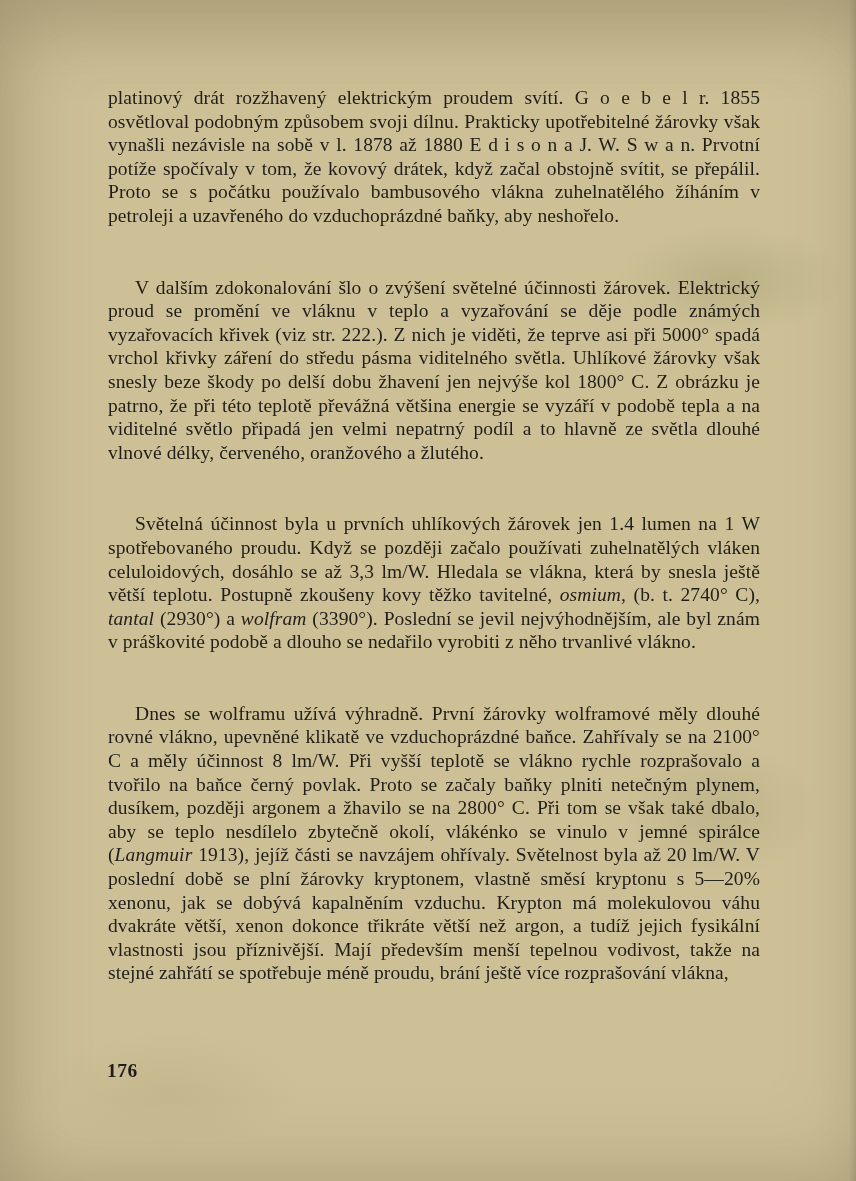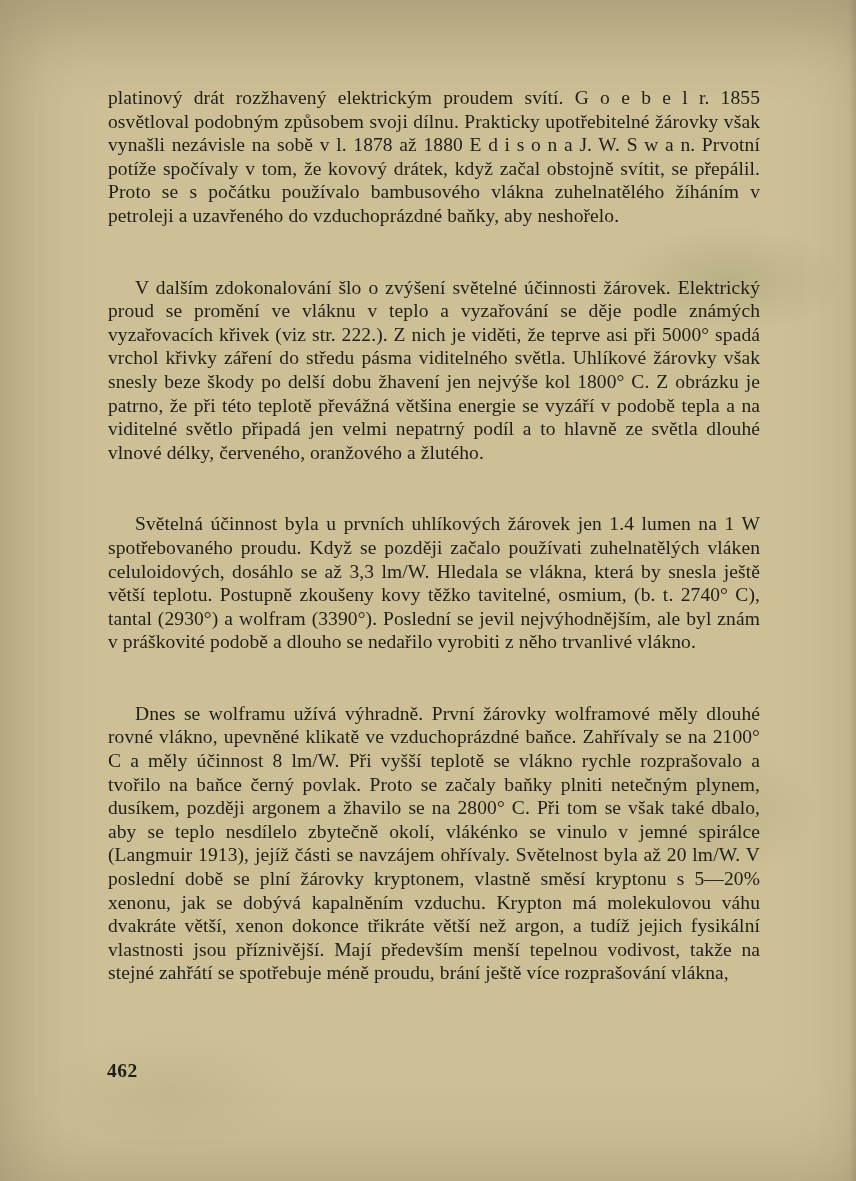--- a/index.html
+++ b/index.html
@@ -68,20 +68,21 @@
   }
   .text-block p {
     margin: 0;
     text-indent: 0;
   }
   .text-block p.indent {
     text-indent: 27px;
     margin-top: 48px;
   }
   .italic {
+    font-style: italic;
   }
   .page-number {
     position: absolute;
     left: 107px;
     top: 1060px;
     font-size: 19.5px;
     font-weight: bold;
     letter-spacing: 0.5px;
   }
 </style>
@@ -93,17 +94,17 @@
   <div class="stain stain-2"></div>
   <div class="stain stain-3"></div>
 
   <div class="text-block">
       <p><span>platinový drát rozžhavený elektrickým proudem svítí. G o e b e l r. 1855 osvětloval podobným způsobem svoji dílnu. Prakticky upotřebitelné žárovky však vynašli nezávisle na sobě v l. 1878 až 1880 E d i s o n a J. W. S w a n. Prvotní potíže spočívaly v tom, že kovový drátek, když začal obstojně svítit, se přepálil. Proto se s počátku používalo bambusového vlákna zuhelnatělého žíháním v petroleji a uzavřeného do vzduchoprázdné baňky, aby neshořelo.</span></p>
       <p class="indent"><span>V dalším zdokonalování šlo o zvýšení světelné účinnosti žárovek. Elektrický proud se promění ve vláknu v teplo a vyzařování se děje podle známých vyzařovacích křivek (viz str. 222.). Z nich je viděti, že teprve asi při 5000° spadá vrchol křivky záření do středu pásma viditelného světla. Uhlíkové žárovky však snesly beze škody po delší dobu žhavení jen nejvýše kol 1800° C. Z obrázku je patrno, že při této teplotě převážná většina energie se vyzáří v podobě tepla a na viditelné světlo připadá jen velmi nepatrný podíl a to hlavně ze světla dlouhé vlnové délky, červeného, oranžového a žlutého.</span></p>
       <p class="indent"><span>Světelná účinnost byla u prvních uhlíkových žárovek jen 1.4 lumen na 1 W spotřebovaného proudu. Když se později začalo používati zuhelnatělých vláken celuloidových, dosáhlo se až 3,3 lm/W. Hledala se vlákna, která by snesla ještě větší teplotu. Postupně zkoušeny kovy těžko tavitelné, </span><span class="italic">osmium</span><span>, (b. t. 2740° C), </span><span class="italic">tantal</span><span> (2930°) a </span><span class="italic">wolfram</span><span> (3390°). Poslední se jevil nejvýhodnějším, ale byl znám v práškovité podobě a dlouho se nedařilo vyrobiti z něho trvanlivé vlákno.</span></p>
       <p class="indent"><span>Dnes se wolframu užívá výhradně. První žárovky wolframové měly dlouhé rovné vlákno, upevněné klikatě ve vzduchoprázdné baňce. Zahřívaly se na 2100° C a měly účinnost 8 lm/W. Při vyšší teplotě se vlákno rychle rozprašovalo a tvořilo na baňce černý povlak. Proto se začaly baňky plniti netečným plynem, dusíkem, později argonem a žhavilo se na 2800° C. Při tom se však také dbalo, aby se teplo nesdílelo zbytečně okolí, vlákénko se vinulo v jemné spirálce (</span><span class="italic">Langmuir</span><span> 1913), jejíž části se navzájem ohřívaly. Světelnost byla až 20 lm/W. V poslední době se plní žárovky kryptonem, vlastně směsí kryptonu s 5—20% xenonu, jak se dobývá kapalněním vzduchu. Krypton má molekulovou váhu dvakráte větší, xenon dokonce třikráte větší než argon, a tudíž jejich fysikální vlastnosti jsou příznivější. Mají především menší tepelnou vodivost, takže na stejné zahřátí se spotřebuje méně proudu, brání ještě více rozprašování vlákna,</span></p>
     </div>
 
-  <div class="page-number">462</div>
+  <div class="page-number">176</div>
 
   <div class="edge-shadow"></div>
   <div class="edge-strip"></div>
 </div>
 
 </body></html>

